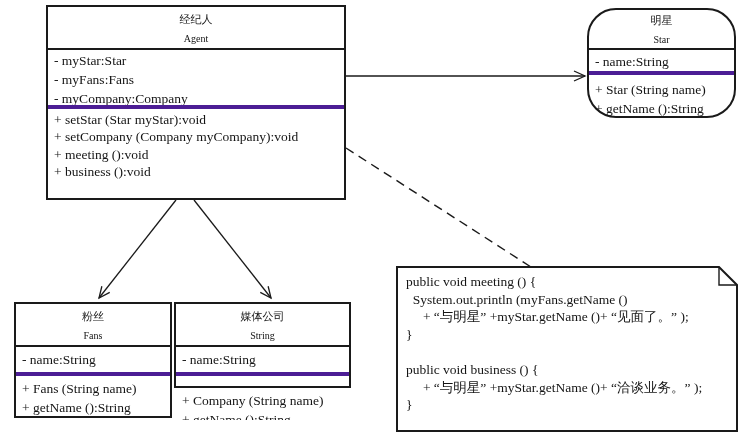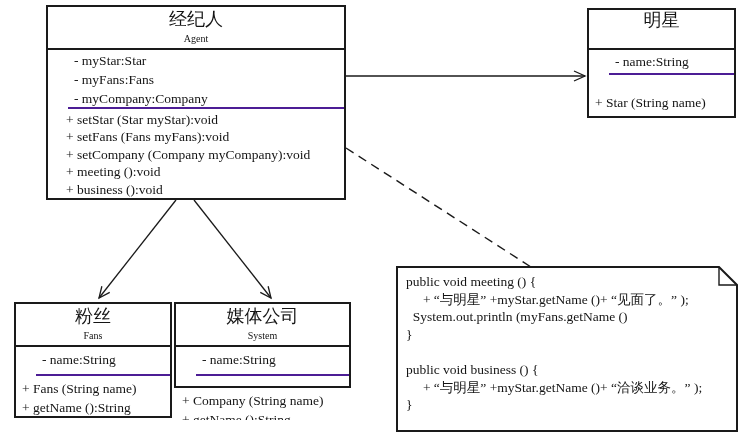--- a/index.html
+++ b/index.html
@@ -17,40 +17,40 @@
   .classbox {
     position: absolute; z-index: 2;
     border: 2px solid #1a1a1a;
     background: #ffffff;
   }
   .title {
     text-align: center;
     border-bottom: 2px solid #1a1a1a;
     padding-top: 2px;
   }
-  .title .cn { font-size: 18px; line-height: 20px; }
+  .title .cn { font-size: 11px; line-height: 20px; }
   .title .en { font-size: 10px;  line-height: 19px; }
   .compartment { padding: 1px 4px 0 6px; overflow: hidden; }
-  .attrs { border-bottom: 2px solid #4c1d95; margin-left: 20px; }
+  .attrs { border-bottom: 4px solid #4c1d95; }
   .member { font-size: 13.5px; white-space: pre; }
 
   
   #agent { left: 46px; top: 5px; width: 300px; height: 195px; }
   #agent .title { height: 43px; }
   #agent .attrs { height: 59px; }
   #agent .attrs .member { line-height: 19px; }
   #agent .methods { height: 89px; padding-top: 2px; }
-  #agent .methods .member { line-height: 17.4px; margin-left: 12px; }
+  #agent .methods .member { line-height: 17.4px; }
 
   
-  #star { left: 587px; top: 8px; width: 149px; height: 110px; }
+  #star { left: 587px; top: 8px; width: 149px; height: 110px; border-radius: 29px; }
   #star .title { height: 40px; padding-top: 0; }
   #star .attrs { height: 25px; }
   #star .attrs .member { line-height: 21px; }
-  #star .methods { height: 41px; padding-top: 18px; }
+  #star .methods { height: 41px; padding-top: 5px; }
   #star .methods .member { line-height: 19px; }
 
   
   #fans { left: 14px; top: 302px; width: 158px; height: 116px; }
   #fans .title { height: 43px; }
   #fans .attrs { height: 29px; }
   #fans .attrs .member { line-height: 24px; }
   #fans .methods { height: 44px; padding-top: 3px; }
   #fans .methods .member { line-height: 19px; }
 
@@ -100,30 +100,30 @@
     <div class="cn">经纪人</div>
     <div class="en">Agent</div>
   </div>
   <div class="compartment attrs">
     <div class="member">- myStar:Star</div>
     <div class="member">- myFans:Fans</div>
     <div class="member">- myCompany:Company</div>
   </div>
   <div class="compartment methods">
     <div class="member">+ setStar (Star myStar):void</div>
-    <div class="member">+ setFans (Fans myFans):void</div>
     <div class="member">+ setCompany (Company myCompany):void</div>
     <div class="member">+ meeting ():void</div>
     <div class="member">+ business ():void</div>
   </div>
 </div>
 
 <div class="classbox" id="star">
   <div class="title">
     <div class="cn">明星</div>
+    <div class="en">Star</div>
   </div>
   <div class="compartment attrs">
     <div class="member">- name:String</div>
   </div>
   <div class="compartment methods">
     <div class="member">+ Star (String name)</div>
     <div class="member">+ getName ():String</div>
   </div>
 </div>
 
@@ -137,33 +137,33 @@
   </div>
   <div class="compartment methods">
     <div class="member">+ Fans (String name)</div>
     <div class="member">+ getName ():String</div>
   </div>
 </div>
 
 <div class="classbox" id="company">
   <div class="title">
     <div class="cn">媒体公司</div>
-    <div class="en">System</div>
+    <div class="en">String</div>
   </div>
   <div class="compartment attrs">
     <div class="member">- name:String</div>
   </div>
   <div class="compartment methods">
     <div class="member">+ Company (String name)</div>
     <div class="member">+ getName ():String</div>
   </div>
 </div>
 
 <div id="note-text">
   <div class="note-line">public void meeting () {</div>
+  <div class="note-line">  System.out.println (myFans.getName ()</div>
   <div class="note-line">     + “与明星” +myStar.getName ()+ “见面了。” );</div>
-  <div class="note-line">  System.out.println (myFans.getName ()</div>
   <div class="note-line">}</div>
   <div class="note-line"></div>
   <div class="note-line">public void business () {</div>
   <div class="note-line">     + “与明星” +myStar.getName ()+ “洽谈业务。” );</div>
   <div class="note-line">}</div>
 </div>
 
 </body></html>

